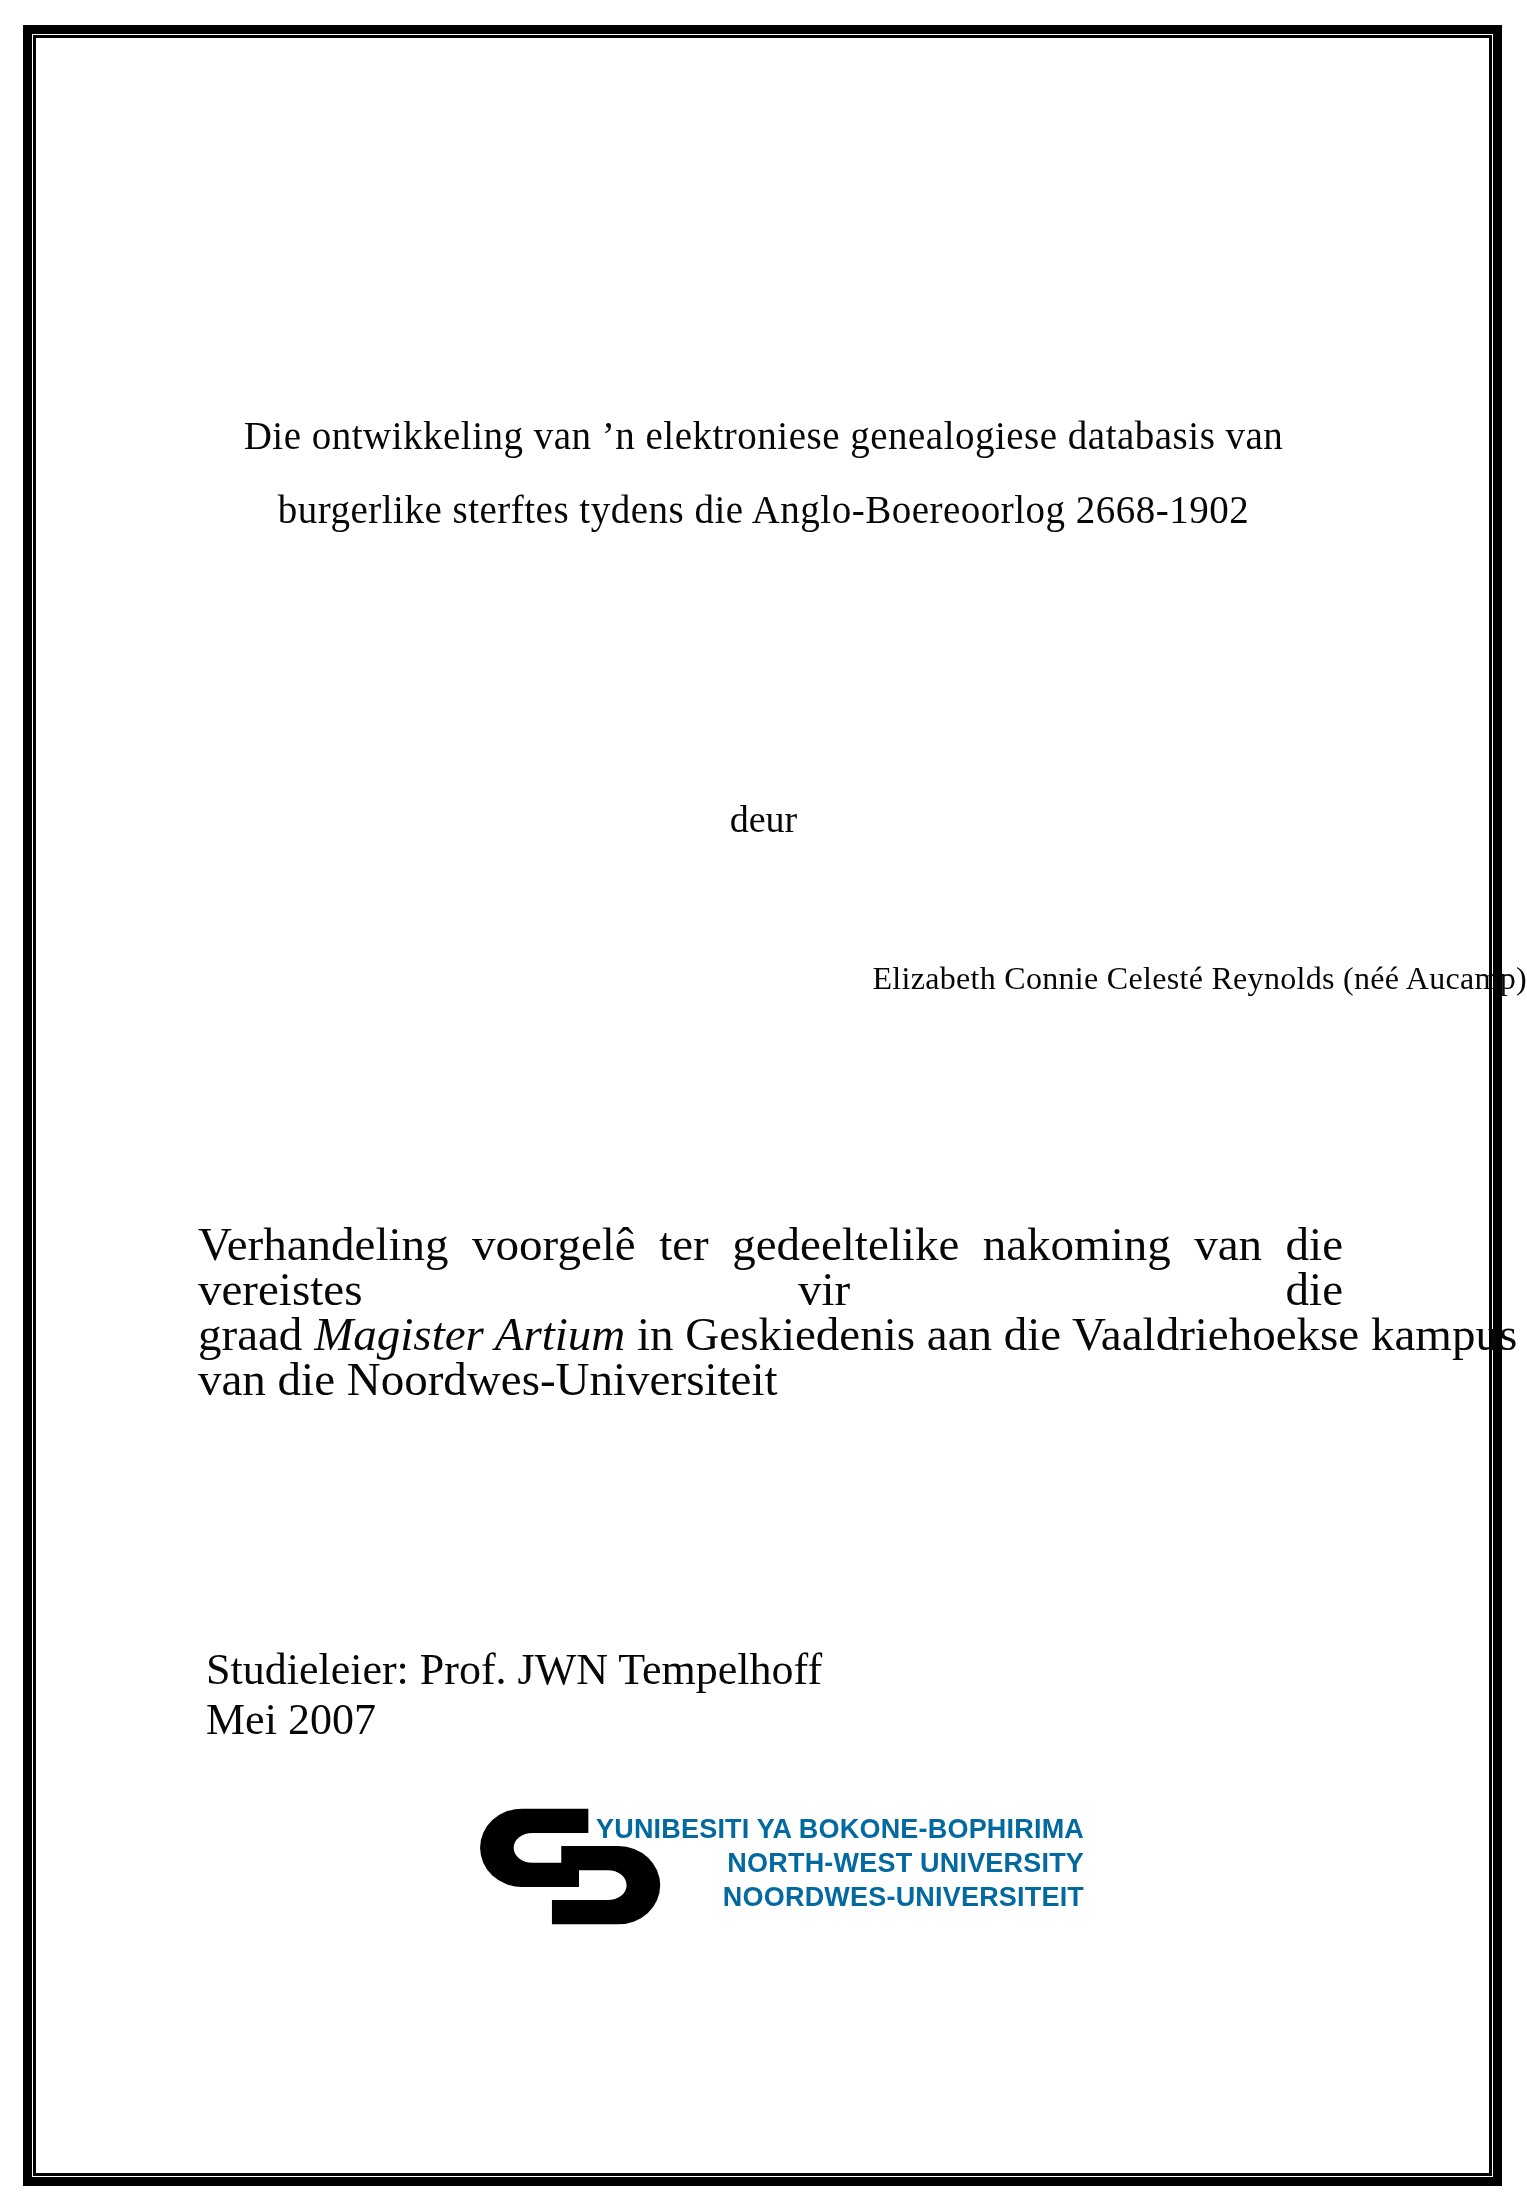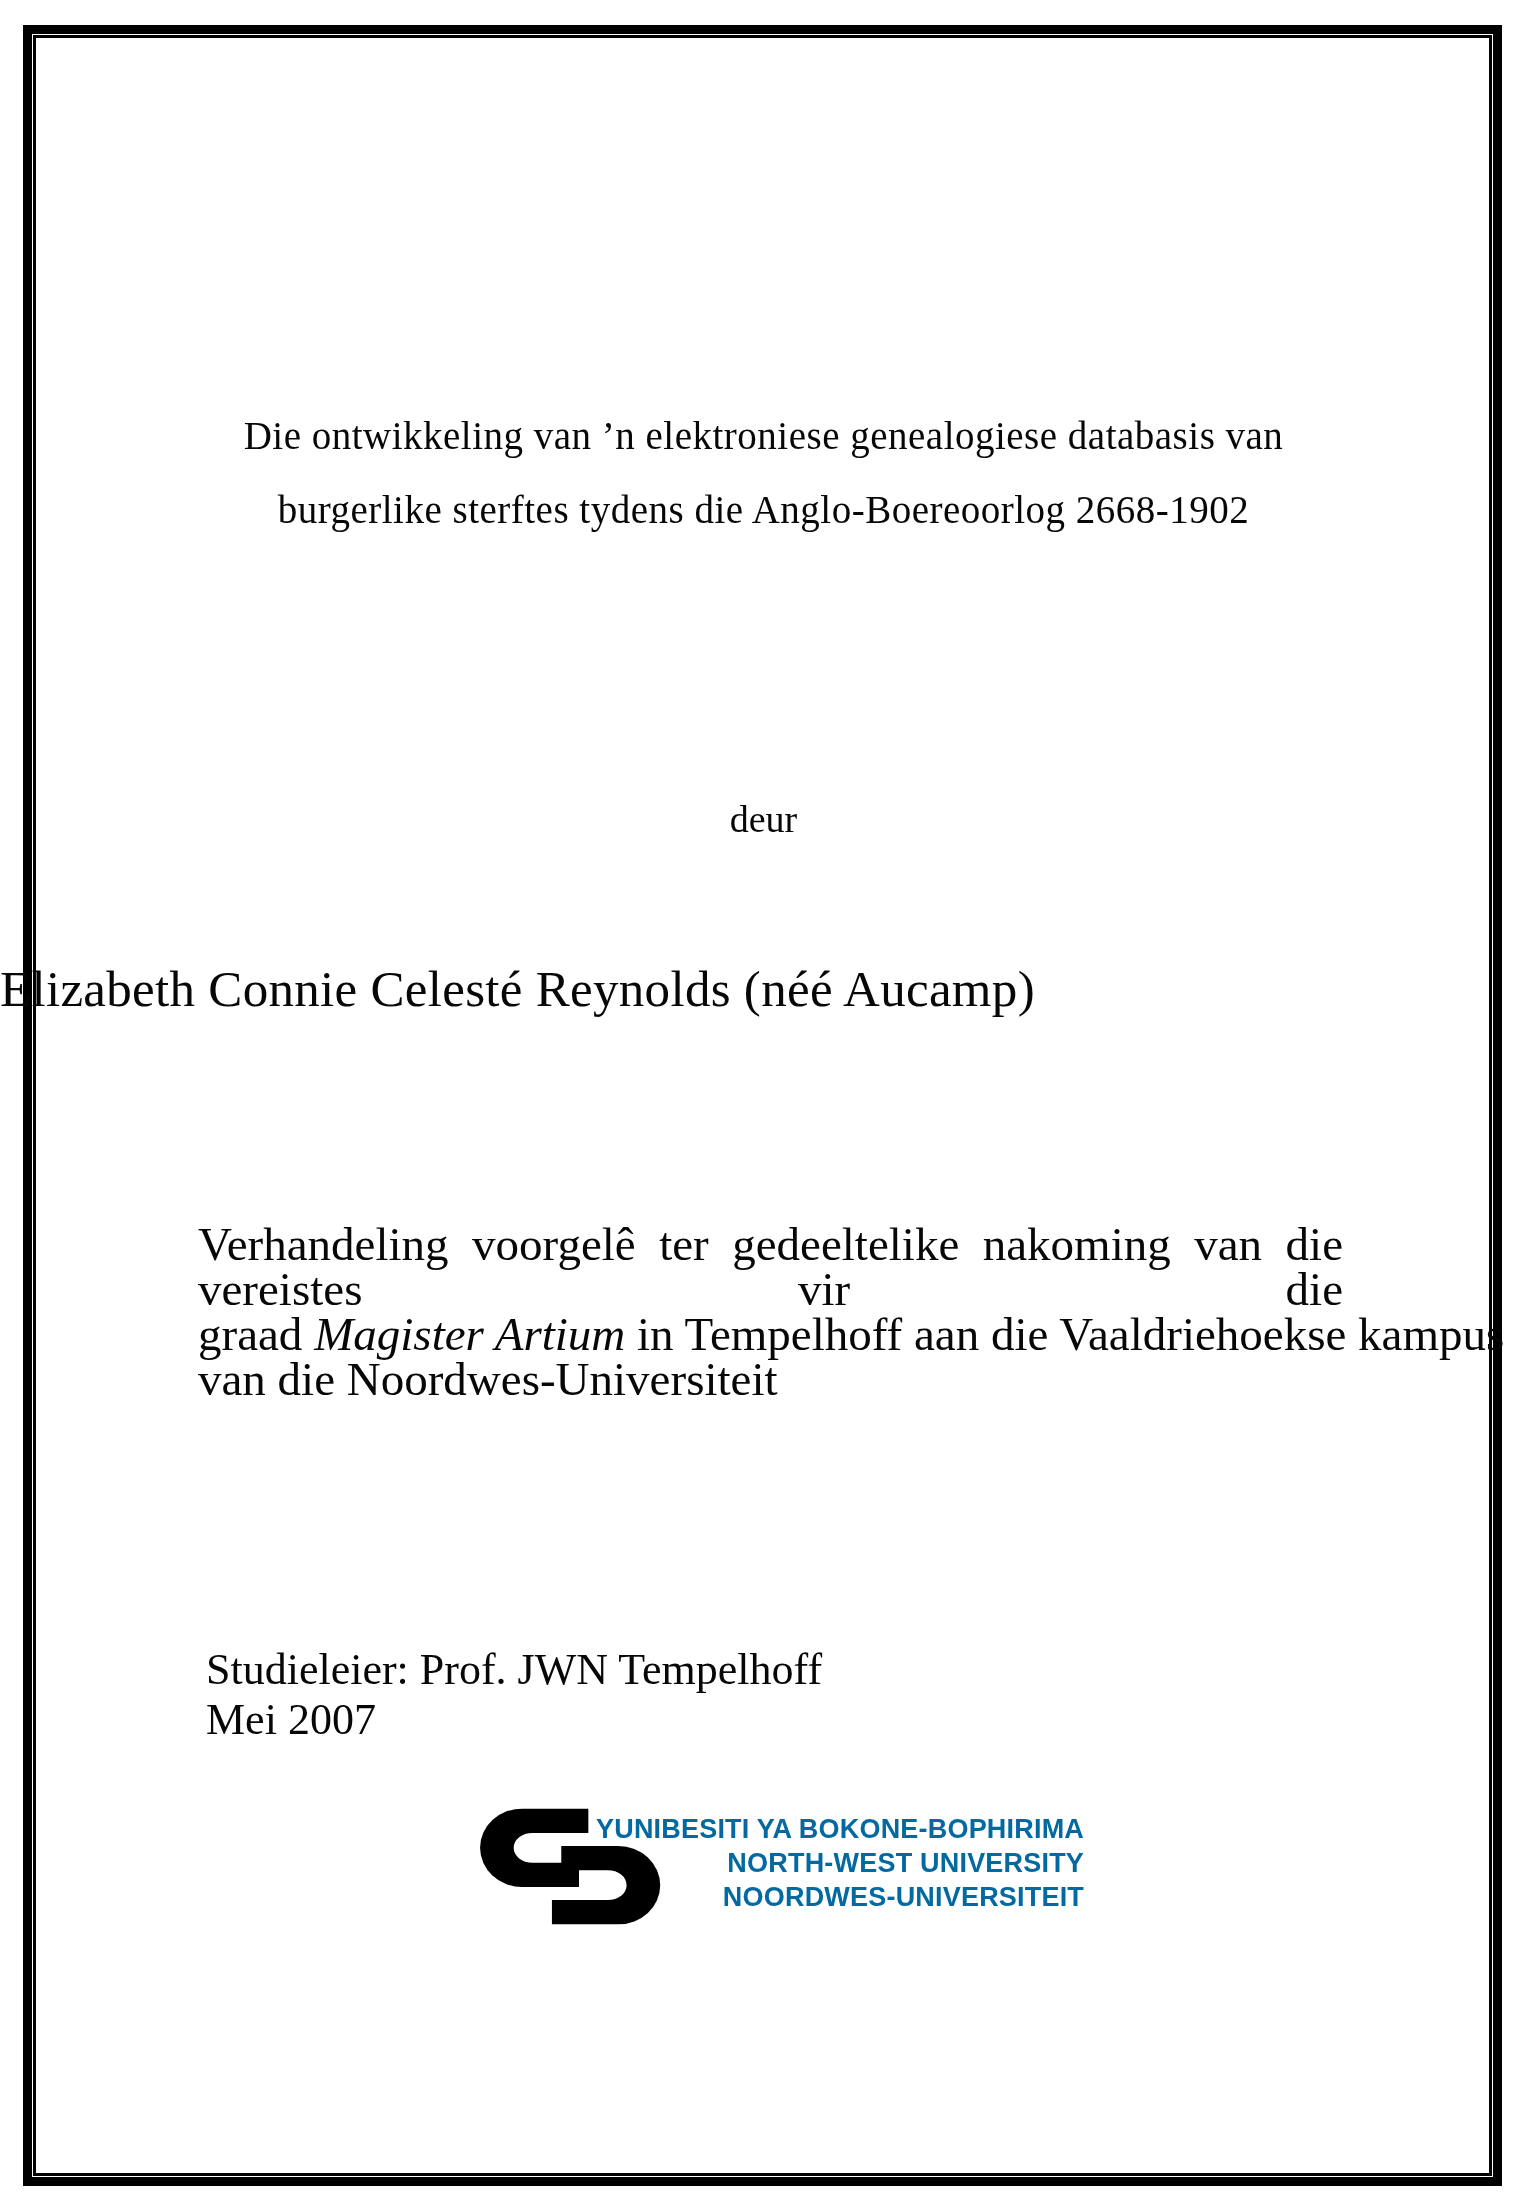--- a/index.html
+++ b/index.html
@@ -44,22 +44,22 @@
     left: 0; right: 0;
     top: 797px;
     text-align: center;
     font-size: 38px;
   }
   
   .author {
     position: absolute;
     left: 0; right: 0;
     top: 960px;
-    text-align: left;
-    font-size: 51px;
+    text-align: right;
+    font-size: 32px;
     letter-spacing: 0.3px;
   }
   
   .statement {
     position: absolute;
     left: 198px;
     width: 1145px;
     top: 1222px;
     font-size: 47px;
     line-height: 45px;
@@ -113,21 +113,21 @@
     <div>Die ontwikkeling van ’n elektroniese genealogiese databasis van</div>
     <div>burgerlike sterftes tydens die Anglo-Boereoorlog 2668-1902</div>
   </div>
 
   <div class="byline">deur</div>
 
   <div class="author">Elizabeth Connie Celesté Reynolds (néé Aucamp)</div>
 
   <div class="statement">
     <div class="jline">Verhandeling voorgelê ter gedeeltelike nakoming van die vereistes vir die</div>
-    <div class="nline"><span>graad </span><i>Magister Artium</i><span> in Tempelhoff aan die Vaaldriehoekse kampus</span></div>
+    <div class="nline"><span>graad </span><i>Magister Artium</i><span> in Geskiedenis aan die Vaaldriehoekse kampus</span></div>
     <div class="nline">van die Noordwes-Universiteit</div>
   </div>
 
   <div class="supervisor">
     <div>Studieleier: Prof. JWN Tempelhoff</div>
     <div>Mei 2007</div>
   </div>
 
   <div class="logo-mark">
     <svg width="196" height="131" viewBox="0 0 210 140" aria-hidden="true">

